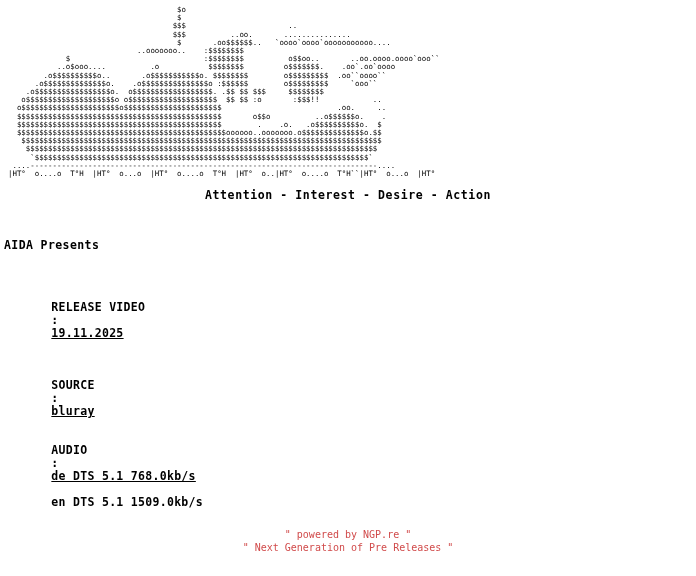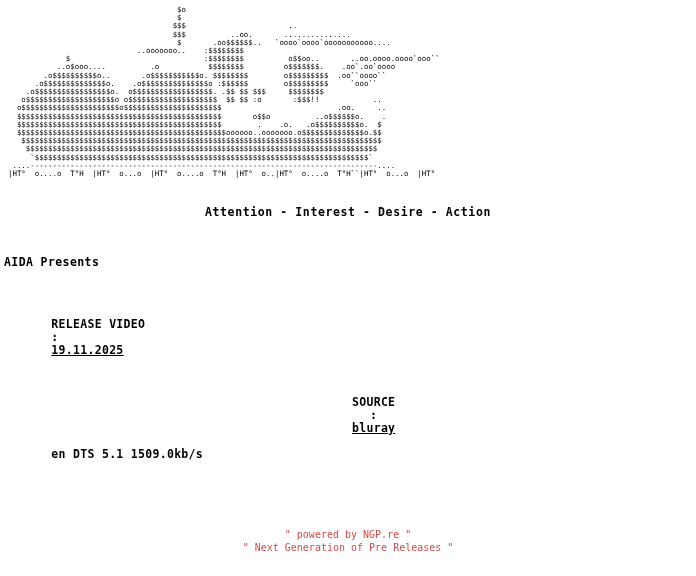--- a/index.html
+++ b/index.html
@@ -30,21 +30,21 @@
     margin: 0;
     padding: 6px 0 0 8px;
     text-align: left;
   }
   .tagline {
     text-align: center;
     font-family: "DejaVu Sans Mono", "Liberation Mono", monospace;
     font-size: 11.5px;
     font-weight: bold;
     letter-spacing: 0.6px;
-    margin-top: 27px;
+    margin-top: 10px;
     color: #000000;
   }
   .presents {
     margin-top: 36px;
     margin-left: 4px;
     font-size: 11.5px;
     font-weight: bold;
     letter-spacing: 0.4px;
   }
   .info {
@@ -55,21 +55,20 @@
     letter-spacing: 0.3px;
     line-height: 13px;
   }
   .row {
     display: block;
     white-space: pre;
     margin-bottom: 13px;
   }
   .row.tight {
     margin-bottom: 0px;
-    text-align: center;
   }
   .label {
     display: inline-block;
     width: 108px;
     white-space: pre;
   }
   .sep {
     display: inline-block;
     width: 12px;
   }
@@ -133,20 +132,25 @@
       <span class="value">19.11.2025</span>
     </div>
 
     <div class="row tight">
       <span class="label">SOURCE</span>
       <span class="sep">:</span>
       <span class="value">bluray</span>
     </div>
 
 
+    <div class="row tight">
+      <span class="label">AUDIO</span>
+      <span class="sep">:</span>
+      <span class="value">de DTS 5.1 768.0kb/s</span>
+    </div>
 
     <div class="audio-line2">      en DTS 5.1 1509.0kb/s</div>
 
   </div>
 
   <div class="footer" style="color: rgb(209, 75, 75);">
     <div>" powered by NGP.re "</div>
     <div>" Next Generation of Pre Releases "</div>
   </div>
 

